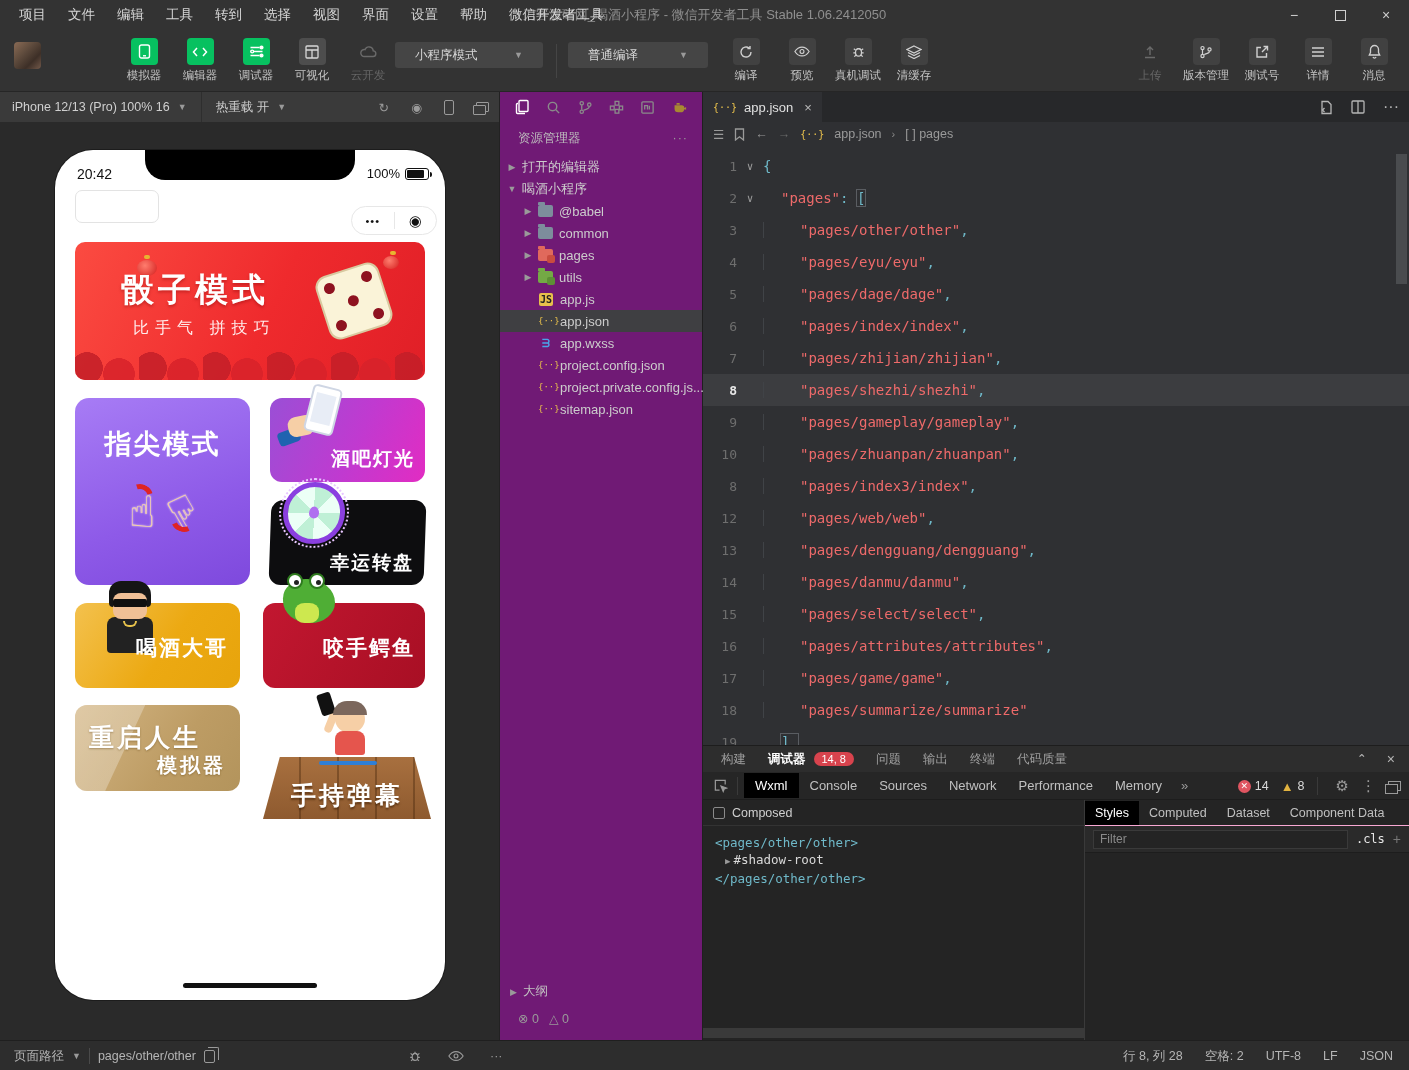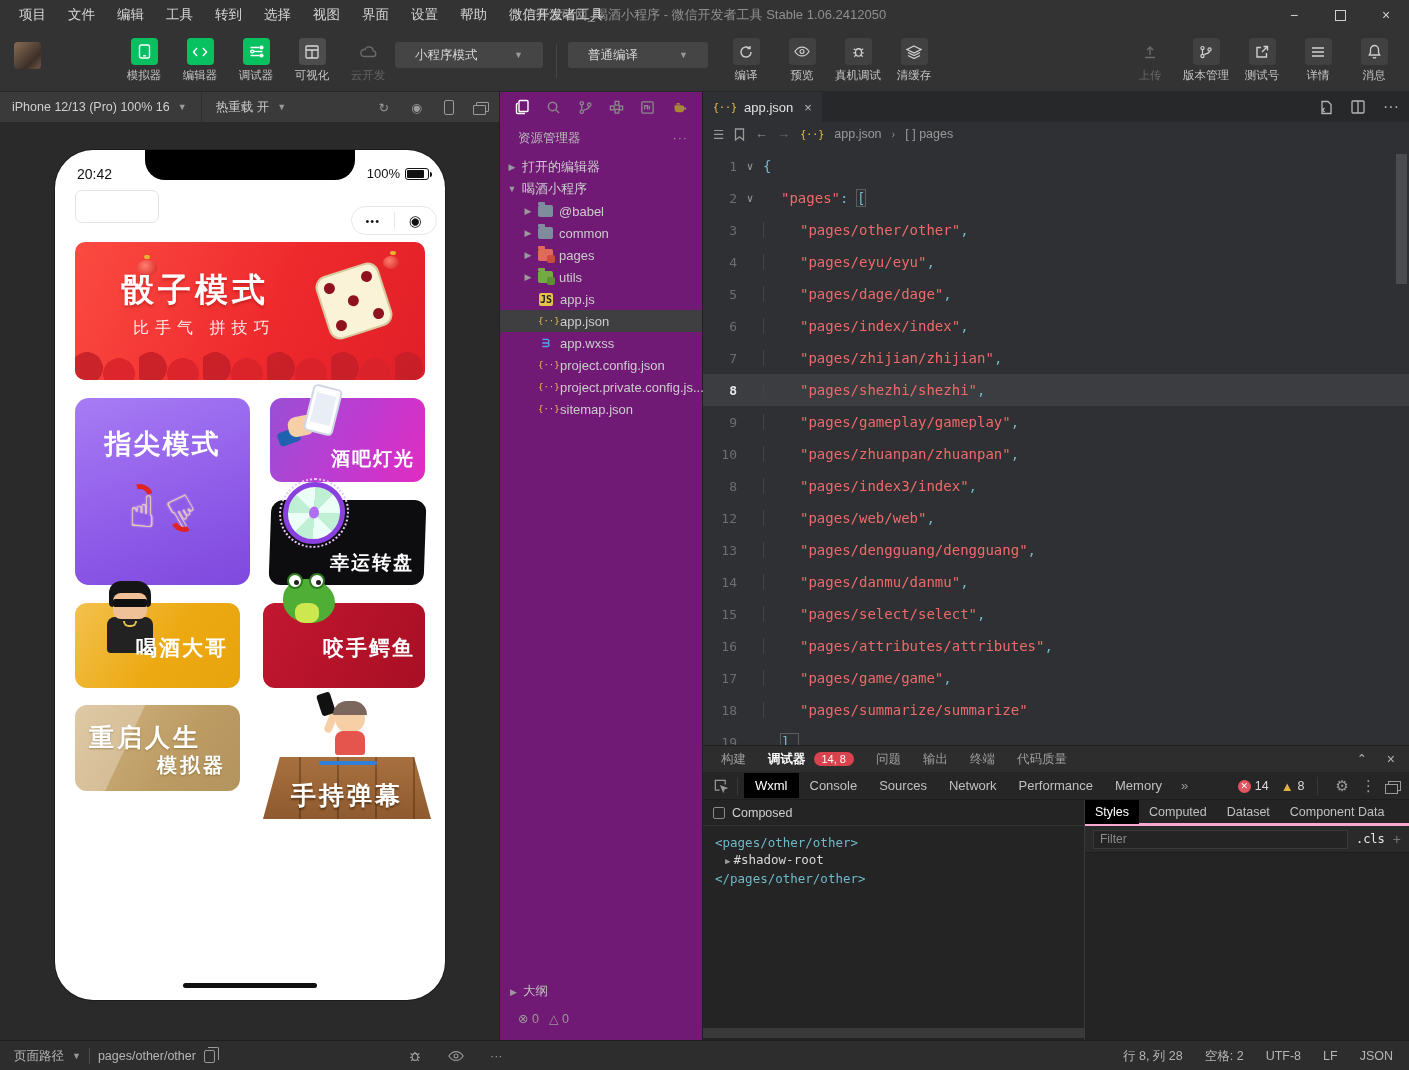--- a/index.html
+++ b/index.html
@@ -203,21 +203,21 @@
   .dt-gear { color:#9a9a9a; font-size:15px; }
   .wxml-pane { position:absolute; left:0; top:54px; width:382px; height:246px; background:#242424; border-right:1px solid #3a3a3a; }
   .composed-row { height:26px; display:flex; align-items:center; gap:7px; padding-left:10px; border-bottom:1px solid #333; font-size:12.5px; color:#cfcfcf; }
   .checkbox { width:12px; height:12px; border:1px solid #8a8a8a; border-radius:2px; background:transparent; }
   .wxml-tree { padding:8px 0 0 12px; font-family:"DejaVu Sans Mono",monospace; font-size:12.5px; line-height:17px; }
   .wx-tag { color:#6fb9c9; }
   .wx-shadow { color:#d8d8d8; padding-left:10px; }
   .wx-shadow .tw { color:#9a9a9a; font-size:9px; margin-right:3px; }
   .wxml-scroll { position:absolute; left:0; bottom:8px; width:100%; height:10px; background:#3a3a3a; }
   .styles-pane { position:absolute; left:382px; top:54px; width:324px; height:246px; background:#242424; }
-  .styles-tabs { height:26px; display:flex; align-items:center; font-size:12.5px; color:#c0c0c0; border-bottom:3px solid #f9a8d4; }
+  .styles-tabs { height:26px; display:flex; align-items:center; font-size:12.5px; color:#c0c0c0; border-bottom:1px solid #f9a8d4; }
   .st-tab { padding:5px 10px; white-space:nowrap; }
   .st-tab.active { background:#000; color:#fff; }
   .filter-row { height:27px; display:flex; align-items:center; background:#2a2a2a; border-bottom:1px solid #1d1d1d; padding:0 8px; gap:8px; }
   .filter-input { flex:1; background:#242424; border:1px solid #3a3a3a; height:19px; display:flex; align-items:center; padding-left:6px; font-size:12px; color:#8a8a8a; }
   .cls-label { color:#e8e8e8; font-size:12px; font-family:"DejaVu Sans Mono",monospace; }
   .plus { color:#777; font-size:14px; }
 
   
   .statusbar { position:absolute; left:0; top:1040px; width:1409px; height:30px; background:#2d2d2d; border-top:1px solid #1f1f1f; font-size:12.5px; color:#b5b5b5; }
   .sb-left { position:absolute; left:14px; top:0; height:30px; display:flex; align-items:center; gap:8px; }

